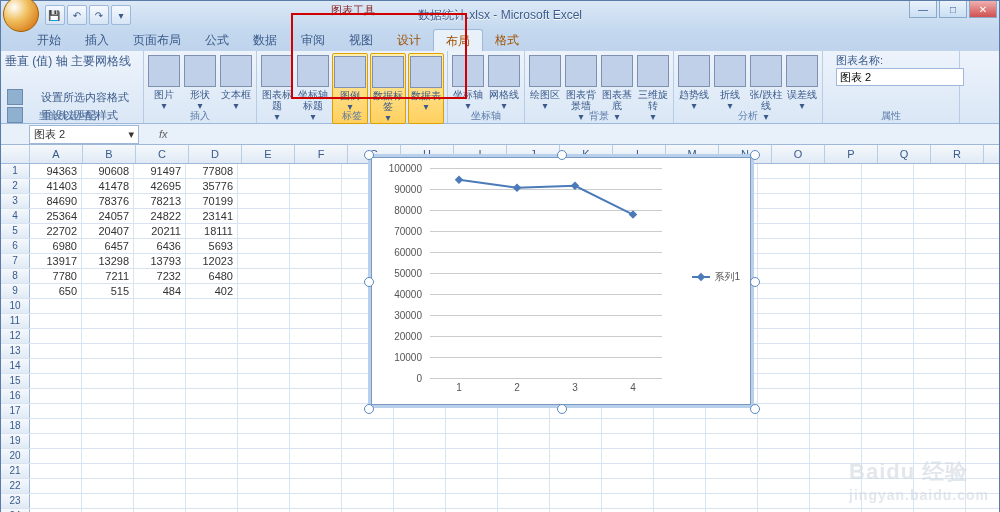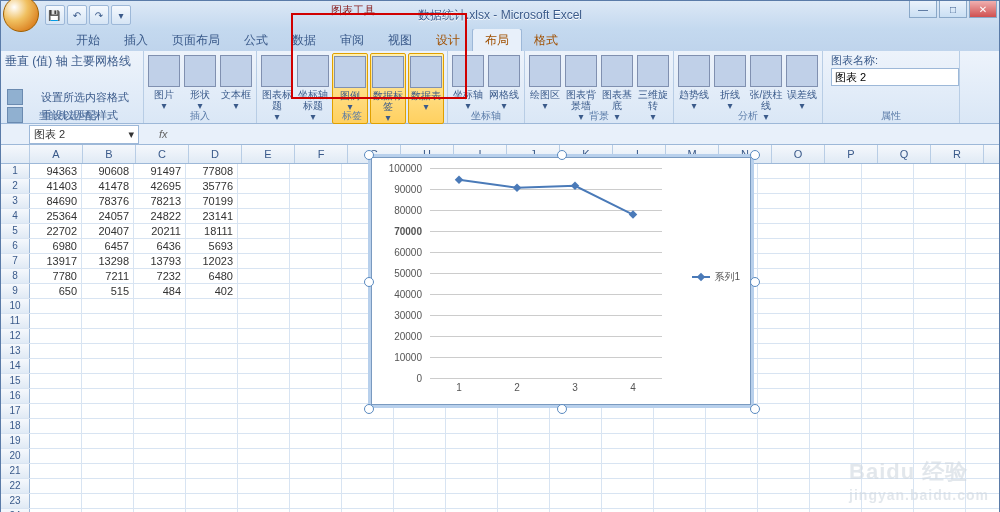--- a/index.html
+++ b/index.html
@@ -7,30 +7,30 @@
 .titlebar{height:28px;background:linear-gradient(#dce8f6,#c4d9ef);display:flex;align-items:center;position:relative}
 .office-btn{width:34px;height:34px;border-radius:50%;background:radial-gradient(circle at 30% 30%,#fff,#f0c060 40%,#d06000);margin:-3px 2px 0 2px;border:1px solid #a06000;position:relative;z-index:2}
 .qat{display:flex;gap:2px;margin-left:4px}
 .qat-btn{width:18px;height:18px;background:linear-gradient(#f5f9fe,#d6e5f5);border:1px solid #9db8d8;border-radius:2px;display:flex;align-items:center;justify-content:center;font-size:10px;color:#3a5a8a}
 .title-txt{position:absolute;left:0;right:0;text-align:center;font-size:12px;color:#3a5a8a;text-shadow:0 1px #fff;pointer-events:none}
 .chart-tools-label{position:absolute;left:330px;top:2px;font-size:11px;color:#8a2020}
 .win-btns{position:absolute;right:2px;top:0;display:flex}
 .win-btn{width:26px;height:16px;margin-left:2px;background:linear-gradient(#eaf2fb,#cadff3);border:1px solid #8aa8c8;border-top:none;display:flex;align-items:center;justify-content:center;font-size:10px;color:#3a5a8a}
 .win-btn.close{background:linear-gradient(#f0b0b0,#d05050);color:#fff}
 .red-highlight{position:absolute;left:290px;top:12px;width:172px;height:82px;border:2px solid #d00000;z-index:5;pointer-events:none}
-.tabs{height:22px;display:flex;align-items:center;padding-left:63px;background:linear-gradient(#c4d9ef,#bfd4ec)}
+.tabs{height:22px;display:flex;align-items:flex-start;padding-left:24px;background:linear-gradient(#c4d9ef,#bfd4ec)}
 .tab{padding:3px 12px;font-size:12px;color:#3a5a8a;cursor:pointer}
 .tab.active{background:#e8f0fa;border:1px solid #9db8d8;border-bottom:none;border-radius:3px 3px 0 0;color:#a05000}
 .tab.ctx{color:#a05000}
 .ribbon{height:72px;background:linear-gradient(#edf3fb,#dae7f6);border-bottom:1px solid #9db8d8;display:flex;position:relative}
 .combo-side{width:134px;border-right:1px solid #b8cde5;padding:2px 4px}
 .combo-txt{font-size:12px;color:#3a5a8a;margin-bottom:18px}
 .ribbon-btn-s{display:flex;align-items:center;gap:18px;padding:1px 2px;font-size:11px;color:#3a5a8a}
 .ribbon-btn-s .ic{width:14px;height:14px;background:#90b0d0;border:1px solid #6a8ab0}
-.group{border-right:1px solid #b8cde5;padding:2px 3px 12px 3px;display:flex;flex-direction:column;align-items:center;position:relative}
+.group{border-right:1px solid #b8cde5;padding:2px 3px 12px 3px;display:flex;flex-direction:column;align-items:flex-end;position:relative}
 .group-lbl{position:absolute;bottom:0;left:0;right:0;text-align:center;font-size:10px;color:#5a7ba8}
 .big-btns{display:flex;gap:2px}
 .big-btn{width:34px;display:flex;flex-direction:column;align-items:center;padding-top:2px;cursor:pointer}
 .big-btn .ic{width:30px;height:30px;background:#d0e0c0;border:1px solid #90a870;margin-bottom:2px}
 .big-btn .ic.blue{background:#c0d0e8;border-color:#8090b0}
 .big-btn .lbl{font-size:10px;text-align:center;line-height:11px;color:#3a5a8a}
 .highlighted-btn{background:linear-gradient(#fff0b0,#ffd060);border:1px solid #e0a000;border-radius:2px}
 .name-box-row{height:20px;background:#e8f0fa;border-bottom:1px solid #9db8d8;display:flex;align-items:center}
 .name-box{width:100px;height:17px;background:#fff;border:1px solid #9db8d8;margin-left:28px;padding:0 4px;display:flex;align-items:center;justify-content:space-between;font-size:11px}
 .fx-area{display:flex;align-items:center;margin-left:14px}
@@ -756,21 +756,21 @@
 
     <div class="chart-obj">
       <div class="yaxis" id="yaxis">
           <div class="ytk" style="top: 210px;">0</div>
           <div class="ytk" style="top: 189px;">10000</div>
           <div class="ytk" style="top: 168px;">20000</div>
           <div class="ytk" style="top: 147px;">30000</div>
           <div class="ytk" style="top: 126px;">40000</div>
           <div class="ytk" style="top: 105px;">50000</div>
           <div class="ytk" style="top: 84px;">60000</div>
-          <div class="ytk" style="top: 63px; font-weight: bold;">70000</div>
+          <div class="ytk" style="top: 63px;">70000</div>
           <div class="ytk" style="top: 42px;">80000</div>
           <div class="ytk" style="top: 21px;">90000</div>
           <div class="ytk" style="top: 0px;">100000</div>
         </div>
       <div class="plot" id="plot">
           <div class="grid-ln" style="top: 210px;"></div>
           <div class="grid-ln" style="top: 189px;"></div>
           <div class="grid-ln" style="top: 168px;"></div>
           <div class="grid-ln" style="top: 147px;"></div>
           <div class="grid-ln" style="top: 126px;"></div>

